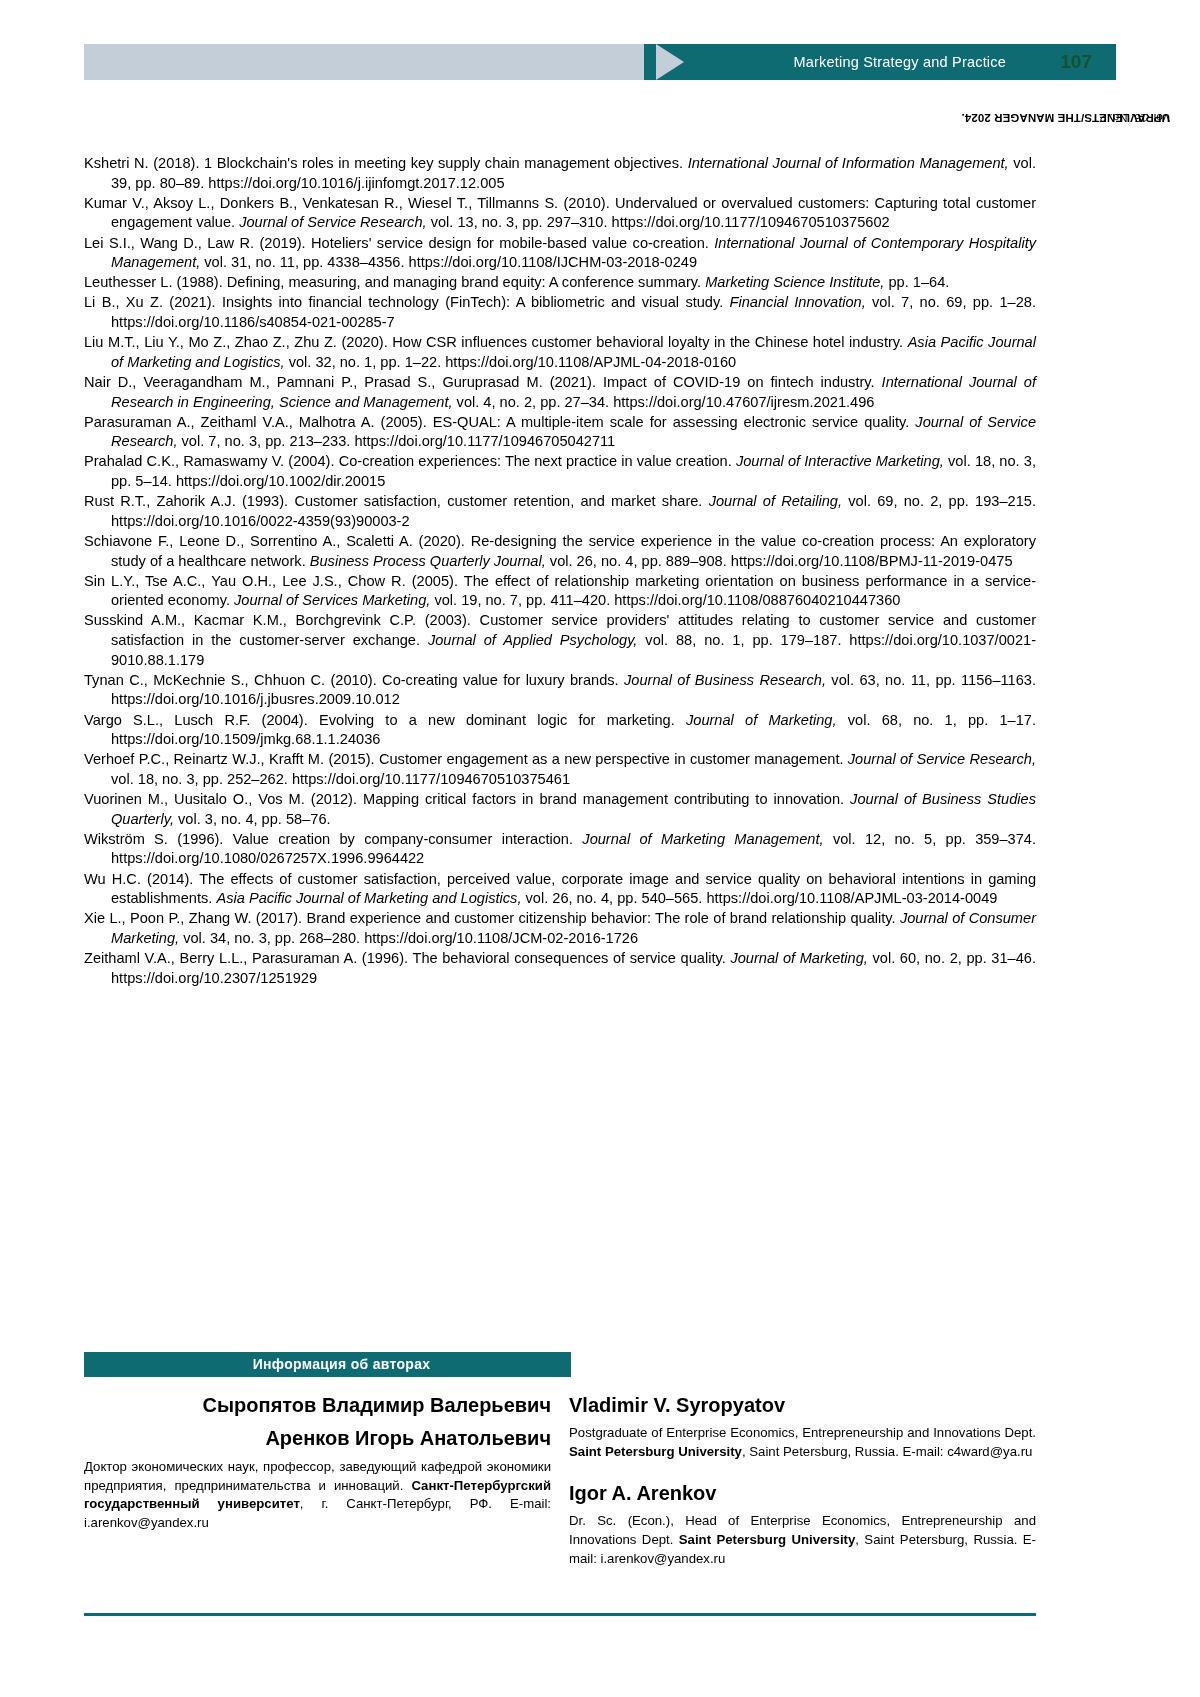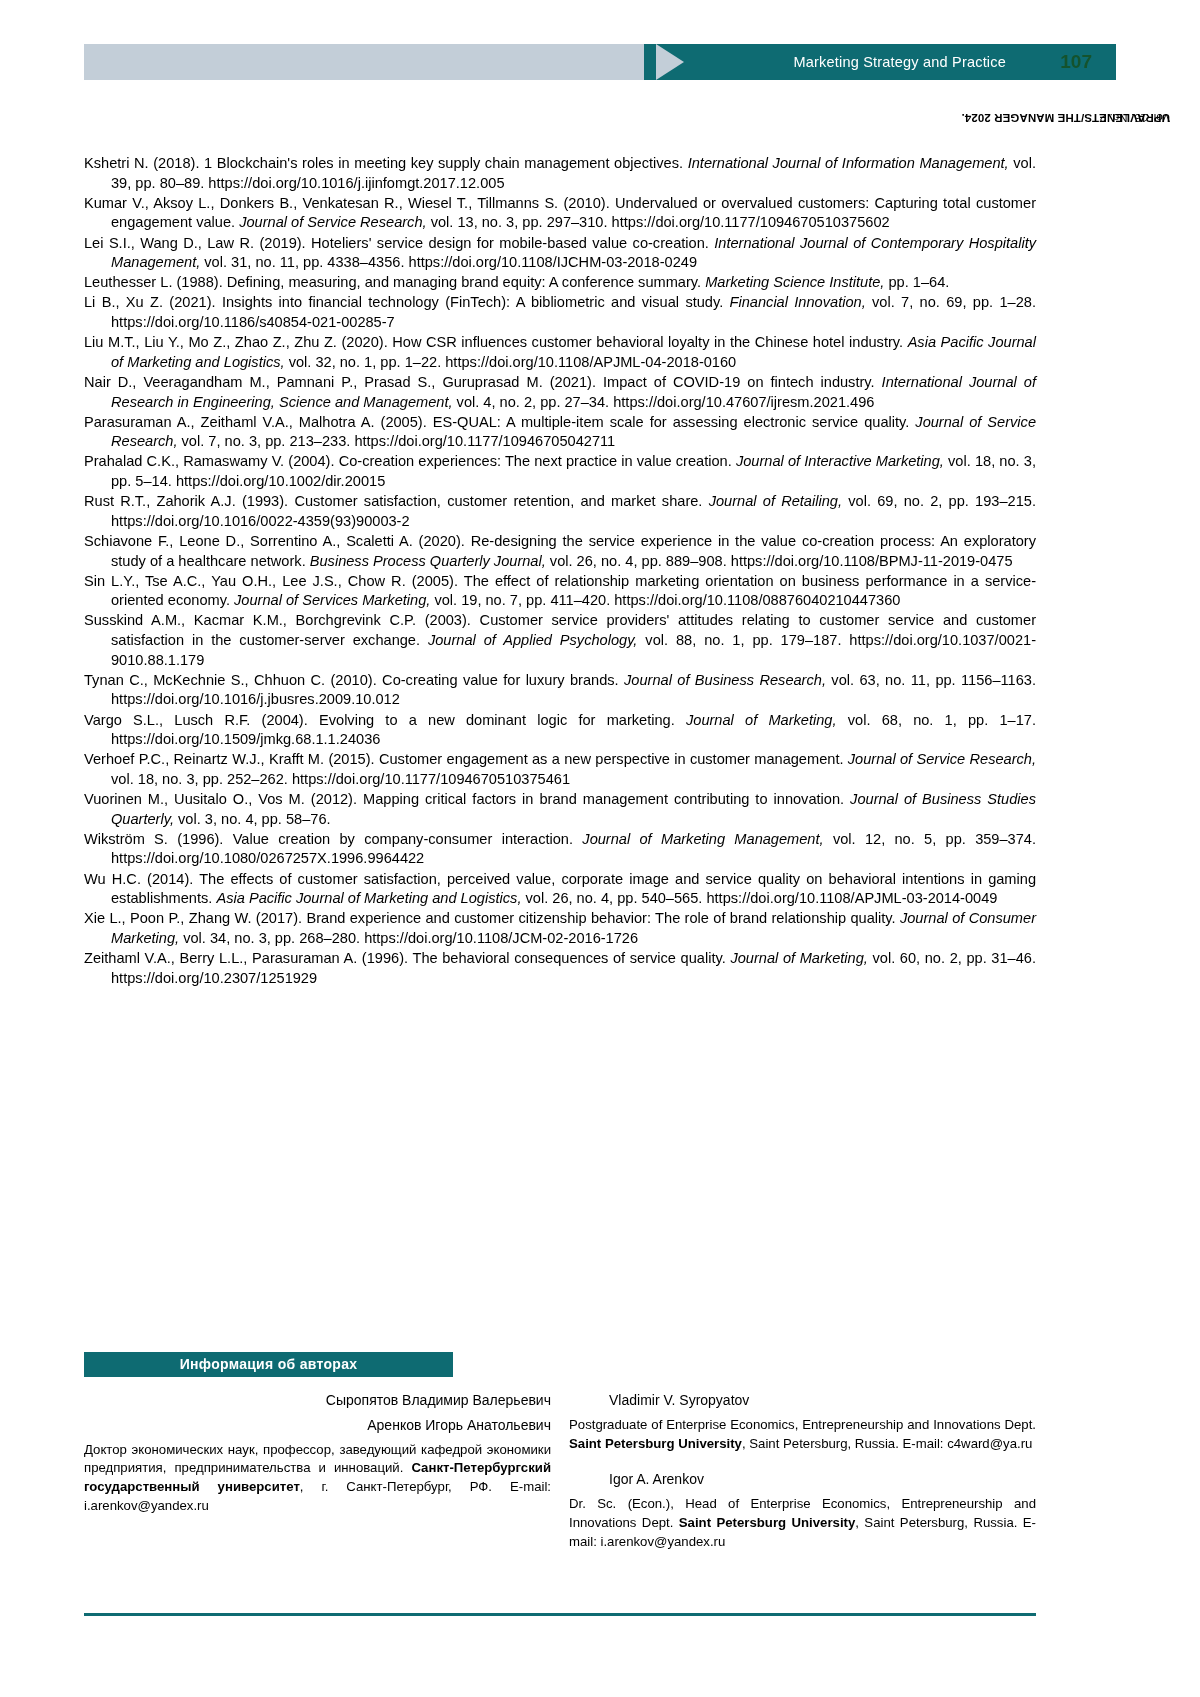--- a/index.html
+++ b/index.html
@@ -134,48 +134,49 @@
   .auth-bar {
     background: #0e6b72;
     color: #ffffff;
     height: 25px;
     line-height: 25px;
     font-size: 14px;
     font-weight: bold;
     letter-spacing: 0.3px;
   }
   .auth-bar.ru {
-    width: 369px;
+    width: 459px;
     text-align: center;
+    padding-left: 28px;
   }
   .auth-bar.en {
     width: 467px;
     text-align: left;
     padding-left: 10px;
     box-sizing: border-box;
   }
   .auth-cols {
     display: flex;
     gap: 18px;
     margin-top: 14px;
   }
   .auth-col {
     width: 467px;
     font-size: 13.2px;
     line-height: 1.42;
   }
   .auth-col.ru { text-align: justify; }
   .auth-col.en { text-align: justify; }
   .auth-name {
-    font-weight: normal;
-    font-size: 14px;
+    font-weight: bold;
+    font-size: 20px;
     margin-bottom: 5px;
   }
   .auth-name.ru { text-align: right; }
-  .auth-name.en { text-align: left; margin-left: 40px; }
+  .auth-name.en { text-align: left; }
   .auth-desc { margin-bottom: 17px; }
   .auth-desc b { font-weight: bold; }
 
   
   .bottom-rule {
     position: absolute;
     left: 84px;
     top: 1613px;
     width: 952px;
     height: 3px;

